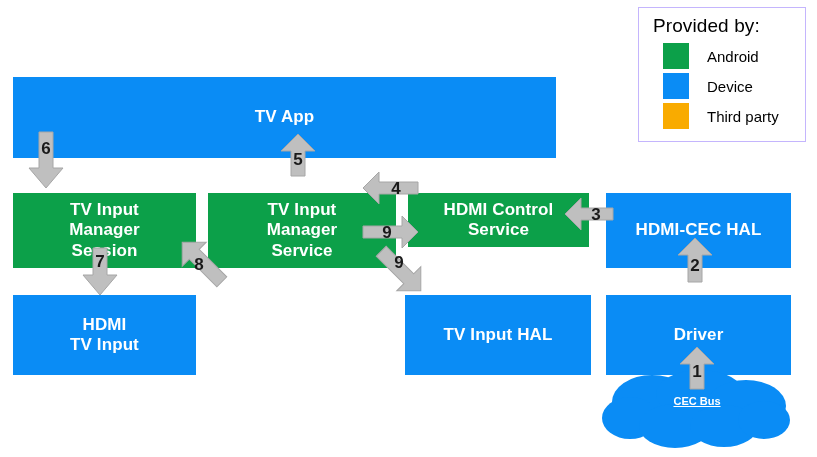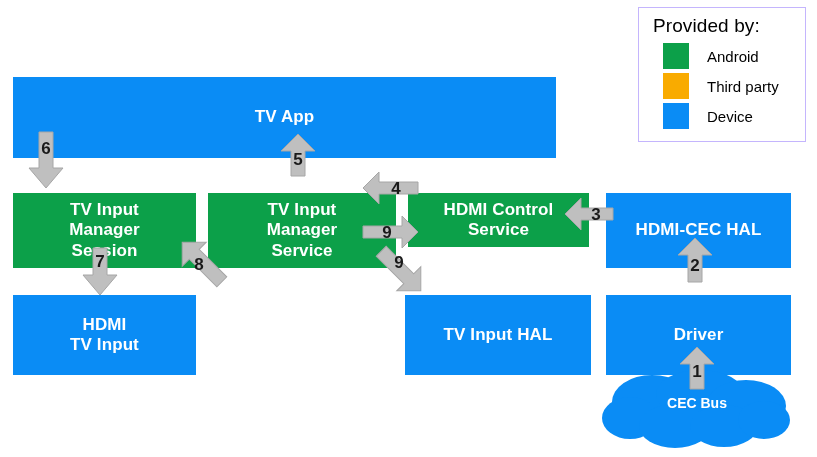--- a/index.html
+++ b/index.html
@@ -96,22 +96,23 @@
     width: 194px;
     height: 82px;
   }
   #cloud-label {
     position: absolute;
     left: 600px;
     top: 395px;
     width: 194px;
     text-align: center;
     color: #ffffff;
-    font-size: 14px;
+    font-size: 11px;
     font-weight: bold;
+    text-decoration: underline;
   }
 </style>
 </head>
 <body>
 
 <div id="canvas">
 
   <div class="box blue" style="left:13px; top:57px; width:543px; height:81px;">
     <span class="box-label">TV App</span>
   </div>
@@ -241,23 +242,23 @@
 
   <div id="legend">
     <div id="legend-title">Provided by:</div>
 
     <div class="legend-row">
       <span class="legend-swatch" style="background:#0ca049;"></span>
       <span class="legend-text">Android</span>
     </div>
 
     <div class="legend-row">
+      <span class="legend-swatch" style="background:#0a8cf5;"></span>
+      <span class="legend-text">Device</span>
+    </div>
+
+    <div class="legend-row">
       <span class="legend-swatch" style="background:#f9ab00;"></span>
       <span class="legend-text">Third party</span>
     </div>
-
-    <div class="legend-row">
-      <span class="legend-swatch" style="background:#0a8cf5;"></span>
-      <span class="legend-text">Device</span>
-    </div>
   </div>
 
 </div>
 
 </body></html>

